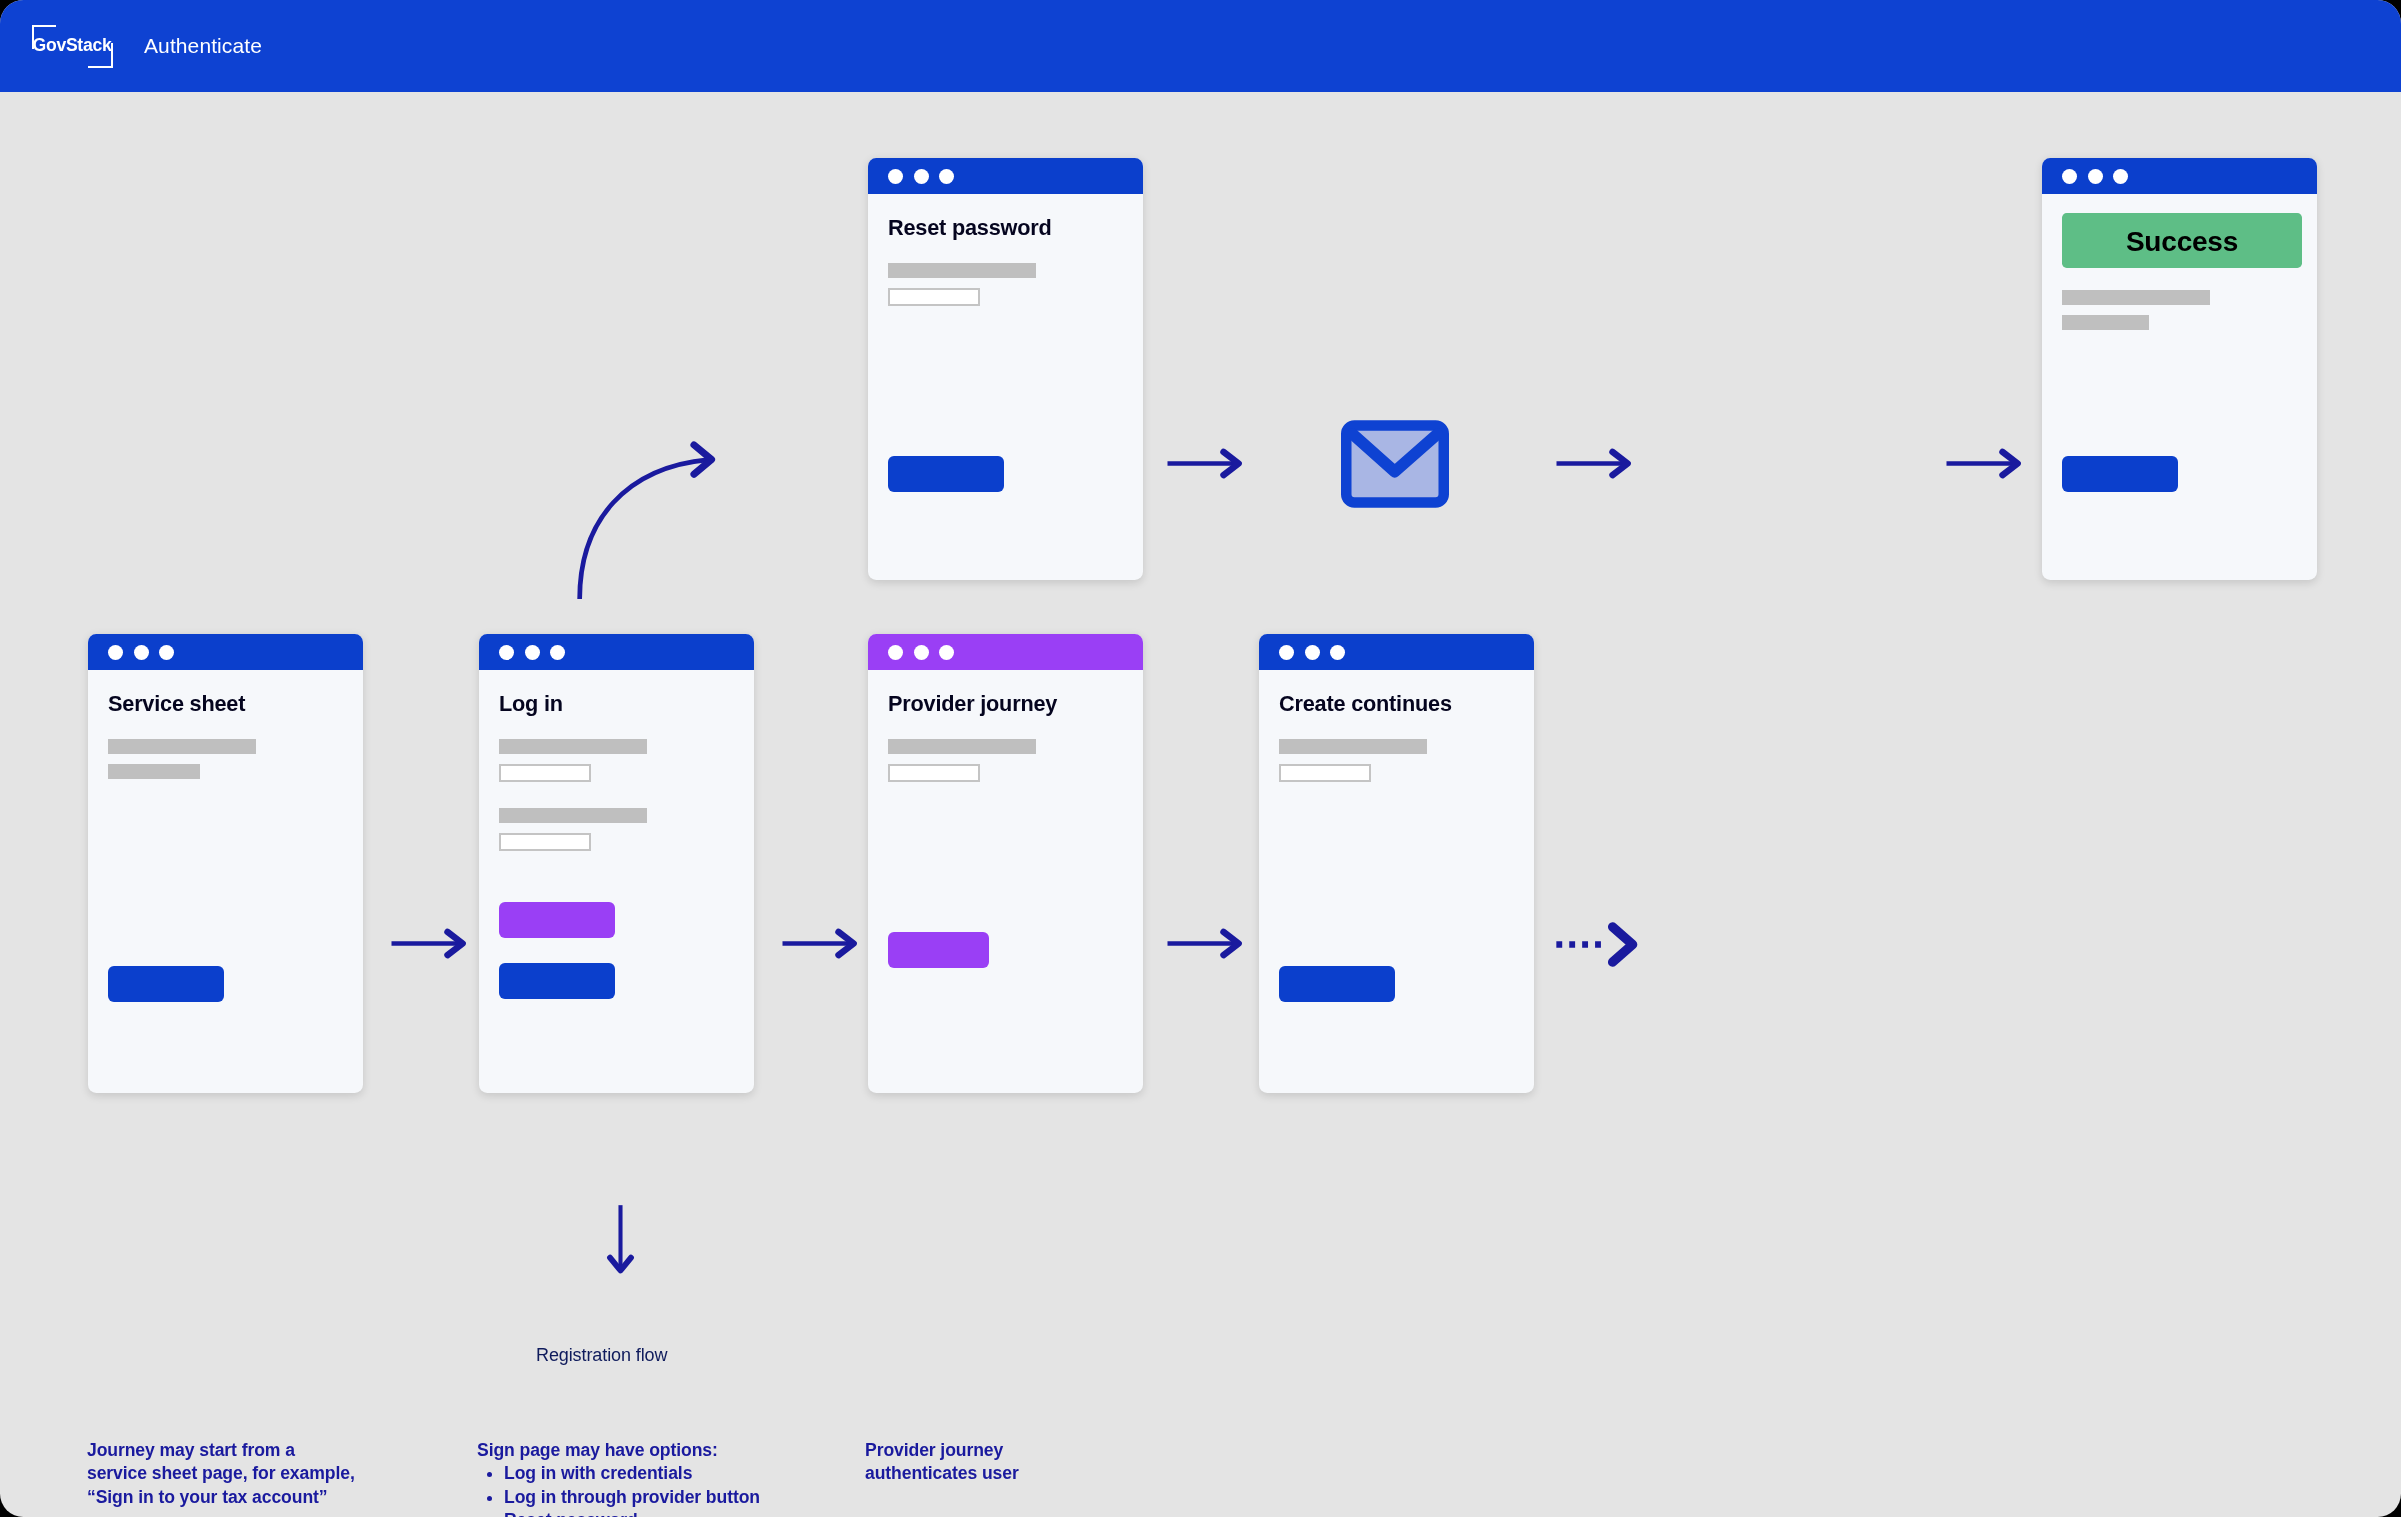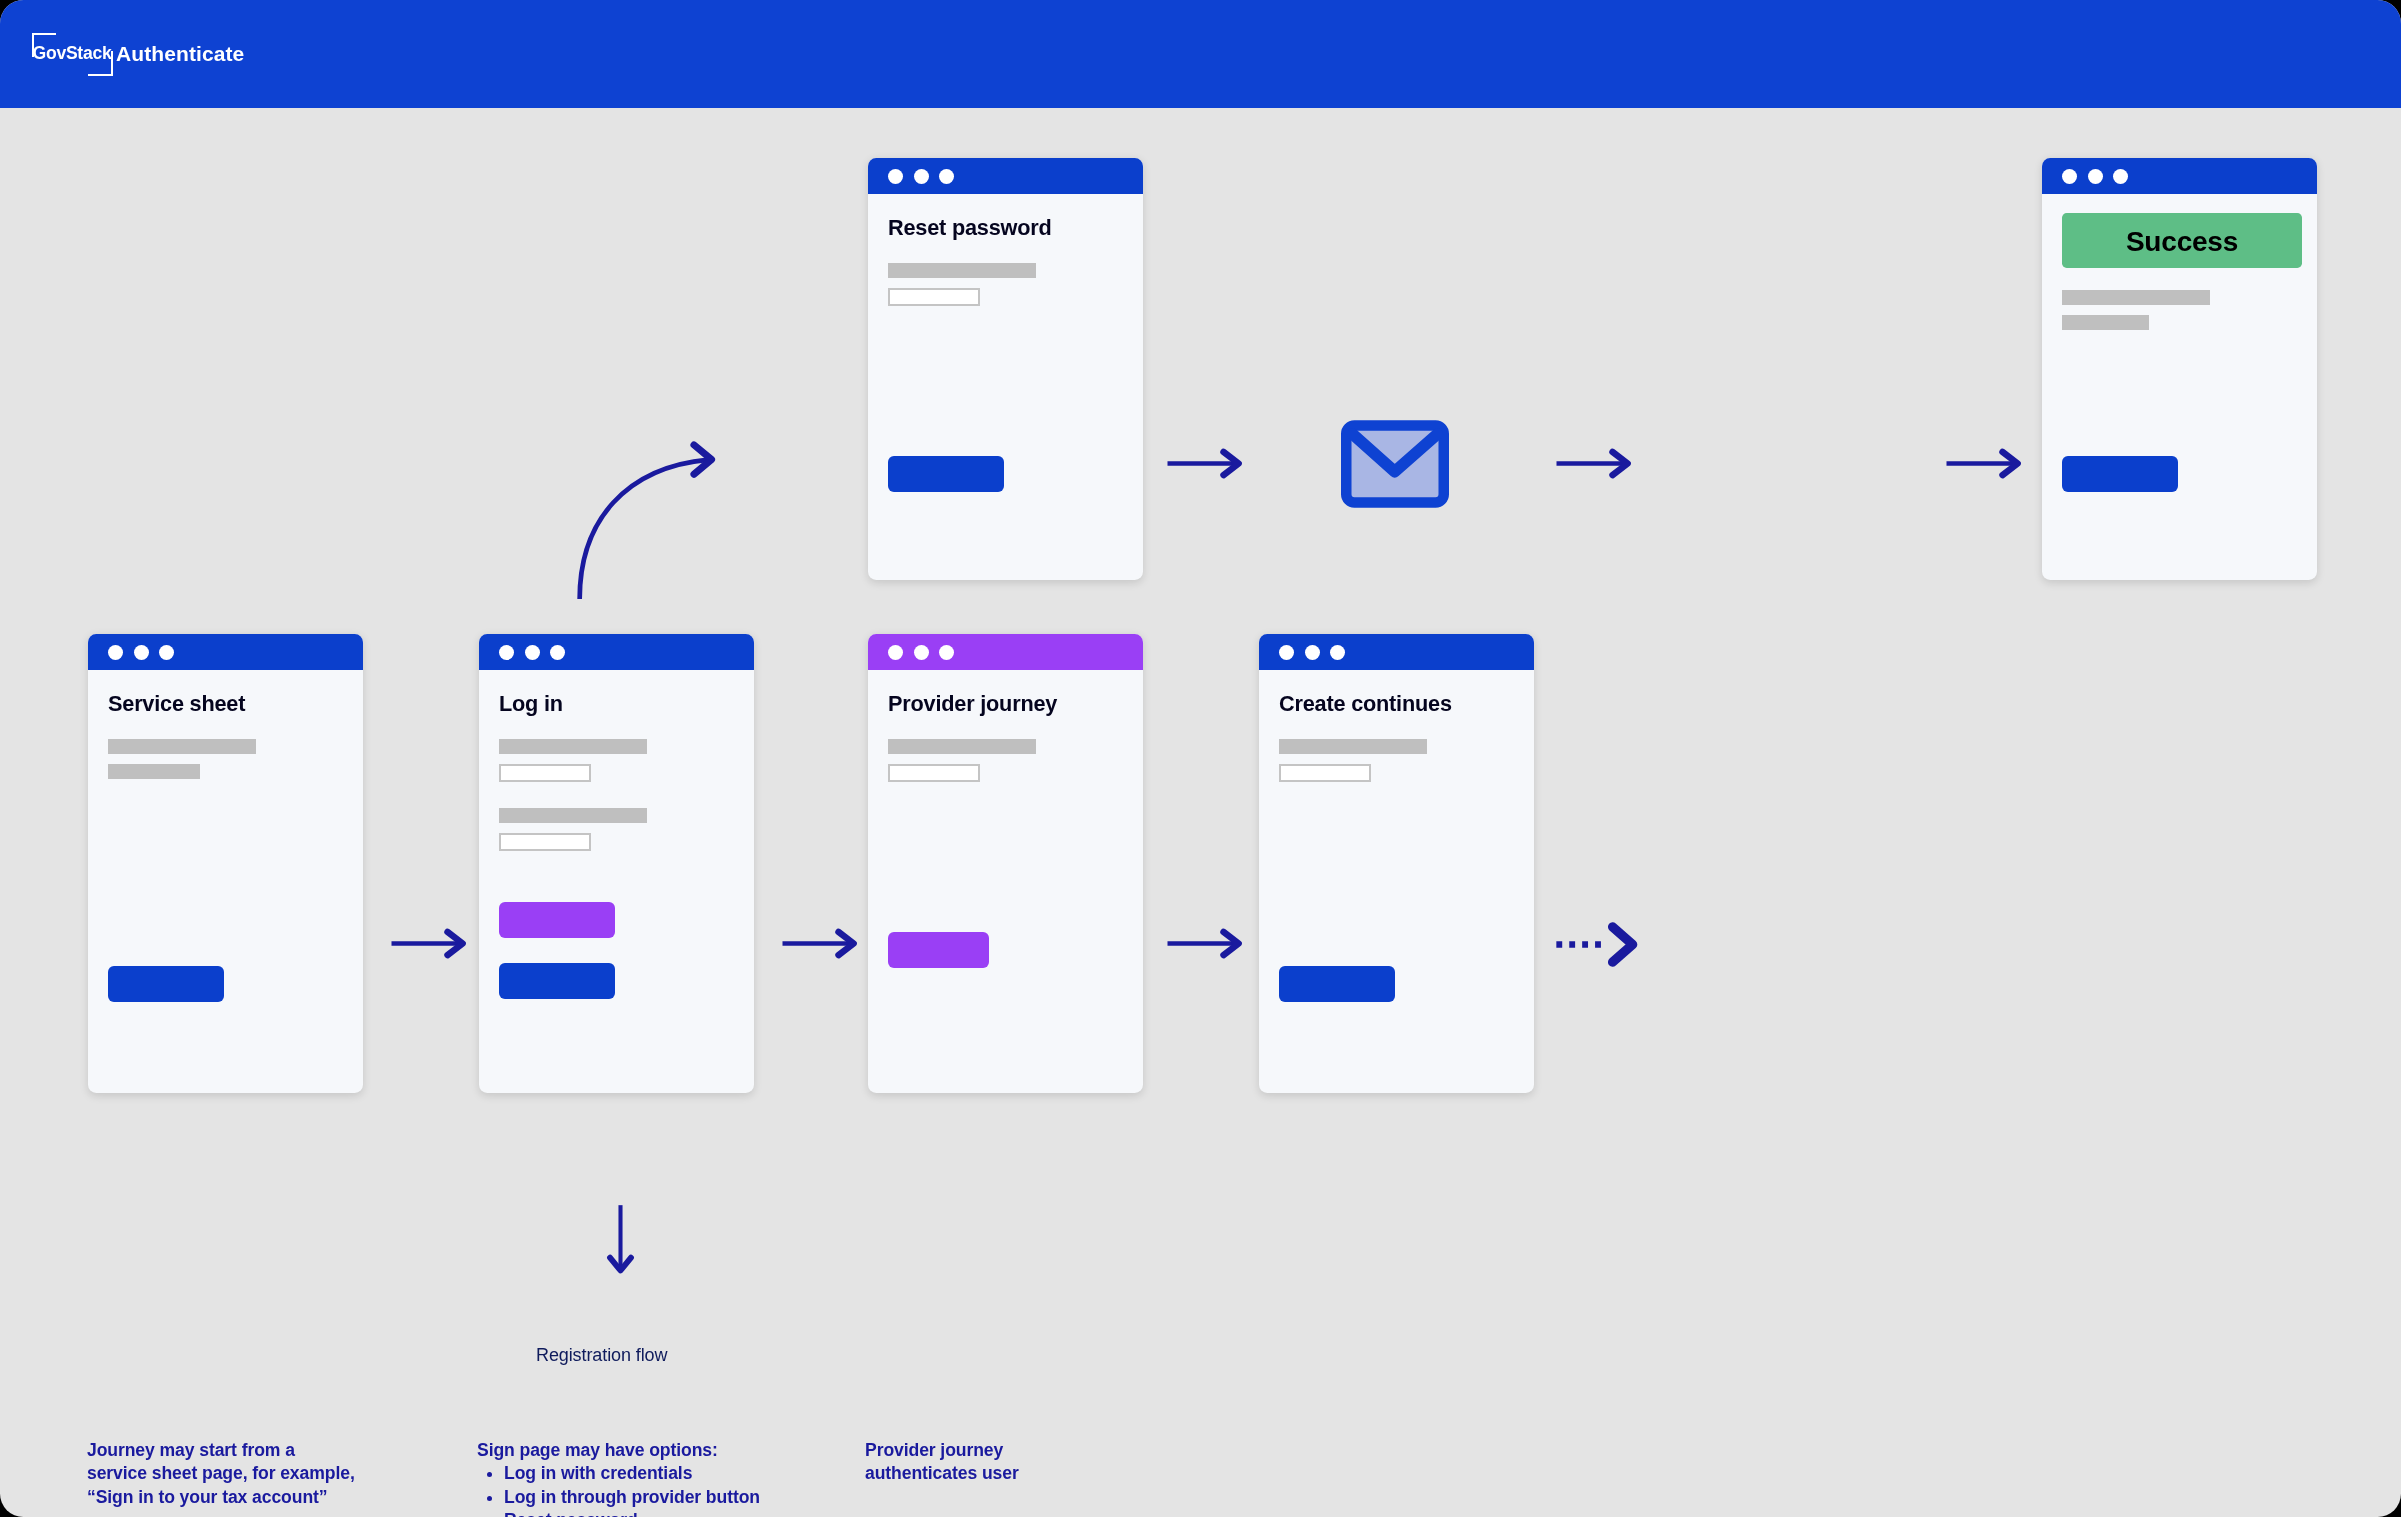--- a/index.html
+++ b/index.html
@@ -19,21 +19,21 @@
     background: #E4E4E4;
     border-radius: 23.4px;
     overflow: hidden;
   }
 
   
   #header {
     position: absolute;
     left: 0; top: 0;
     width: 2401px;
-    height: 108px;
+    height: 92px;
     background: #0E42D2;
     display: flex;
     align-items: center;
     padding-left: 28px;
   }
 
   #logo-wrap {
     position: relative;
     width: 88px;
     height: 50px;
@@ -56,22 +56,23 @@
     border-top: 2.9px solid #FFFFFF;
   }
   .bracket-br {
     right: 3.5px; bottom: 3.5px;
     width: 24.6px; height: 24.6px;
     border-right: 2.9px solid #FFFFFF;
     border-bottom: 2.9px solid #FFFFFF;
   }
 
   #header-title {
+    margin-left: 28px;
     font-size: 21px;
-    font-weight: 700;
+    font-weight: 400;
     color: #FFFFFF;
     letter-spacing: 0.1px;
   }
 
   
   #canvas {
     position: absolute;
     left: 0; top: 98px;
     width: 2401px;
     height: 1419px;

